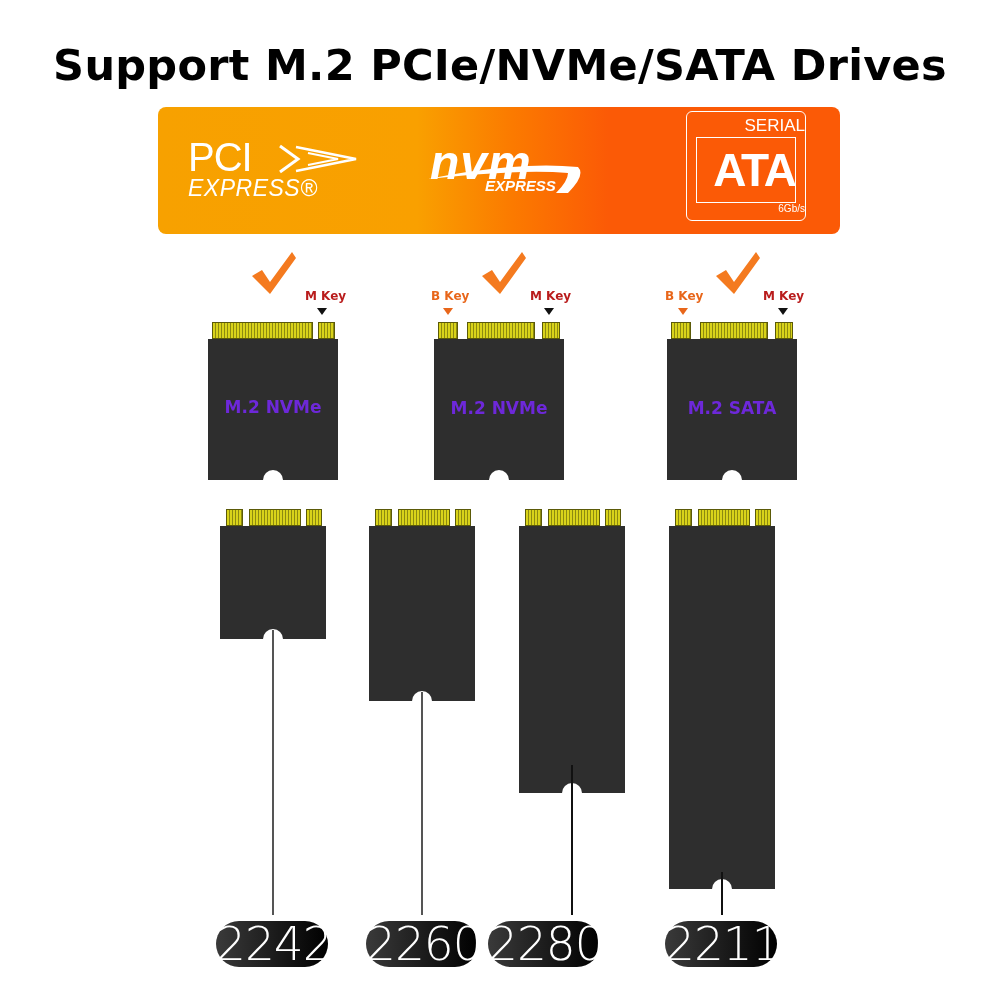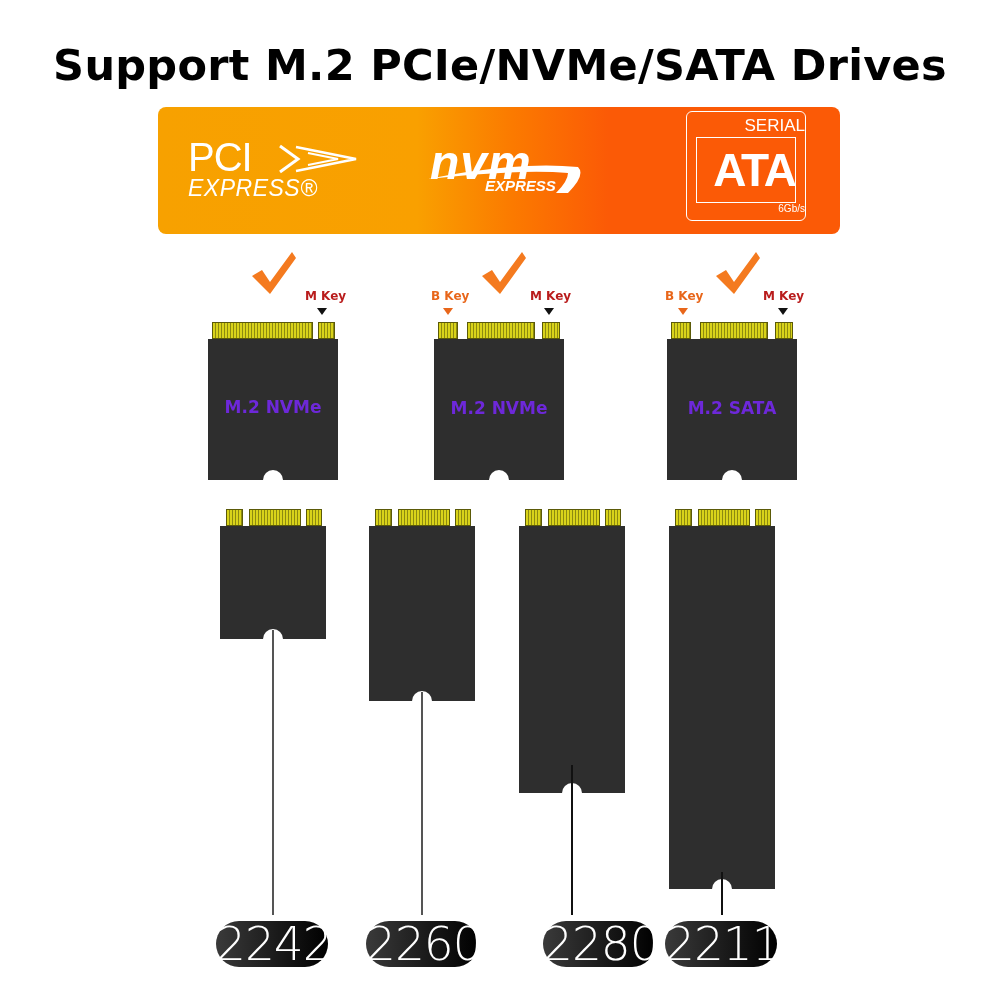--- a/index.html
+++ b/index.html
@@ -144,14 +144,14 @@
   <div class="pins" style="left:6px;width:17px"></div>
   <div class="pins" style="left:29px;width:52px"></div>
   <div class="pins" style="left:86px;width:16px"></div>
   <div class="body" style="left:0;top:17px;width:106px;height:363px"></div>
   <div class="notch" style="left:43px;top:370px"></div>
 </div>
 <div class="vline" style="left:721px;top:872px;height:43px;background:#111"></div>
 
 <div class="pill" style="left:216px;top:921px;width:112px">2242</div>
 <div class="pill" style="left:366px;top:921px;width:112px">2260</div>
-<div class="pill" style="left:543px;top:921px;width:112px">2280</div>
+<div class="pill" style="left:488px;top:921px;width:112px">2280</div>
 <div class="pill" style="left:665px;top:921px;width:112px">22110</div>
 
 </body></html>

